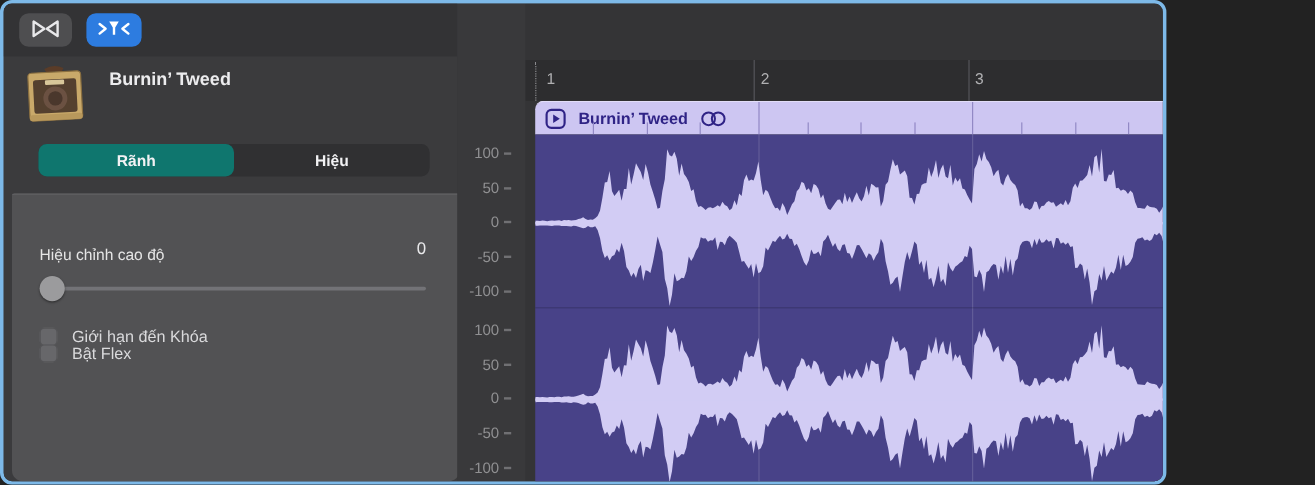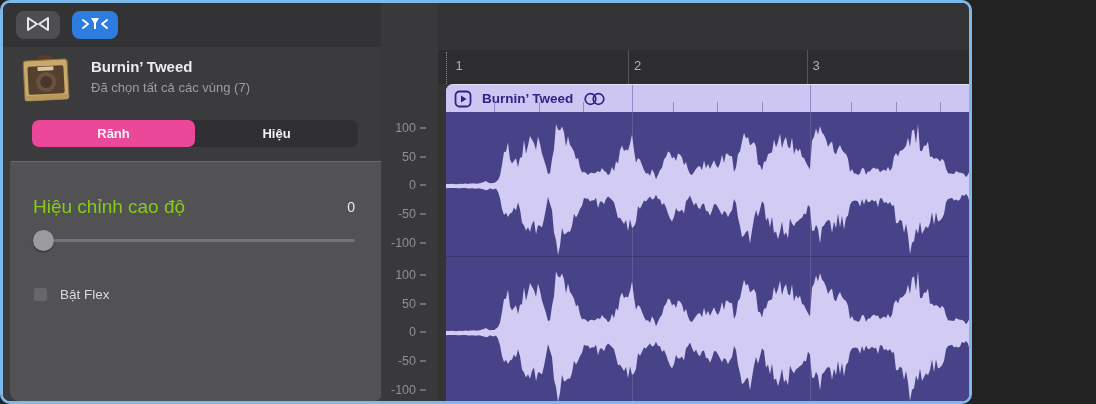--- a/index.html
+++ b/index.html
@@ -12,21 +12,21 @@
   #toolbar{left:0;top:0;width:378px;height:44px;background:#333335;}
   .tbtn{position:absolute;top:8px;height:28px;border-radius:8px;border:none;display:flex;align-items:center;justify-content:center;cursor:pointer;padding:0;}
   #btn-editor{left:13px;width:44px;background:#4e4e50;}
   #btn-flex{left:69px;width:46px;}
   #amp{left:15px;top:50px;width:56px;height:52px;}
   .title{left:88px;top:55px;font-size:15px;font-weight:700;color:#ececee;}
   .subtitle{left:88px;top:77px;font-size:13px;color:#9d9da0;}
   #tabs{left:29px;top:117px;width:326px;height:27px;background:#303032;border-radius:7px;display:flex;}
   .tab{flex:1;display:flex;align-items:center;justify-content:center;font-size:13px;font-weight:700;color:#f2f2f4;border-radius:7px;cursor:pointer;}
   #card{left:7px;top:158px;width:373px;height:240px;background:#525254;border-top:1px solid #69696b;border-radius:2px 2px 9px 9px;}
-  .pitch-label{left:30px;top:193px;font-size:19px;color:#84cc16;}
+  .pitch-label{left:30px;top:202px;font-size:13px;color:#e5e5e5;}
   .pitch-value{left:252px;top:196px;width:100px;text-align:right;font-size:14px;color:#e9e9eb;}
   #slider-track{left:30px;top:236px;width:322px;height:3px;background:#737377;border-radius:2px;cursor:pointer;}
   #slider-thumb{left:30px;top:227px;width:21px;height:21px;border-radius:50%;background:#9b9b9d;box-shadow:0 1px 2px rgba(0,0,0,.45);cursor:grab;}
   .chk-row{left:30px;display:flex;align-items:center;gap:12px;cursor:pointer;}
   .chk-box{width:15px;height:15px;border-radius:4px;background:#67676a;box-shadow:inset 0 0 0 1px rgba(0,0,0,.18);}
   .chk-label{font-size:13.5px;color:#dadadc;}
 
   
   #gutter{left:378px;top:0;width:57px;height:404px;background:#39393b;}
   #trackcol{left:435px;top:0;width:661px;height:404px;background:#343436;}
@@ -80,33 +80,36 @@
           <rect x="6" y="7" width="44" height="40" rx="3" fill="#c9a96a" stroke="#8a6f40" stroke-width="1"></rect>
           <rect x="10" y="13" width="36" height="28" rx="2" fill="#55четыре" style="fill:#54402f"></rect>
           <rect x="20" y="13.5" width="16" height="4" rx="1" fill="#d8c79a"></rect>
           <circle cx="28" cy="29" r="10" fill="#6b5142"></circle>
           <circle cx="28" cy="29" r="6" fill="#4a372c"></circle>
           <rect x="6" y="42" width="44" height="5" rx="2" fill="#b8985c"></rect>
         </g>
       </svg>
     </div>
     <div class="abs title">Burnin’ Tweed</div>
-    <div class="abs subtitle">Đã chọn tất cả các vùng (7)</div>
 
     <div id="tabs" class="abs">
-      <div class="tab" id="tab-track" style="background: #ec4899;">Rãnh</div>
+      <div class="tab" id="tab-track" style="background: #0f766e;">Rãnh</div>
       <div class="tab" id="tab-region">Hiệu</div>
     </div>
 
     <div id="card" class="abs"></div>
     <div class="abs pitch-label">Hiệu chỉnh cao độ</div>
     <div class="abs pitch-value">0</div>
     <div id="slider-track" class="abs"></div>
     <div id="slider-thumb" class="abs"></div>
 
+    <div class="abs chk-row" style="top:270px">
+      <div class="chk-box"></div>
+      <div class="chk-label">Giới hạn đến Khóa</div>
+    </div>
     <div class="abs chk-row" style="top:284px">
       <div class="chk-box"></div>
       <div class="chk-label">Bật Flex</div>
     </div>
   </div>
 
   <div id="gutter" class="abs">
       <div class="scale-row" style="top: 118px;">
         <span class="scale-num">100</span>
         <span class="scale-dash"></span>

